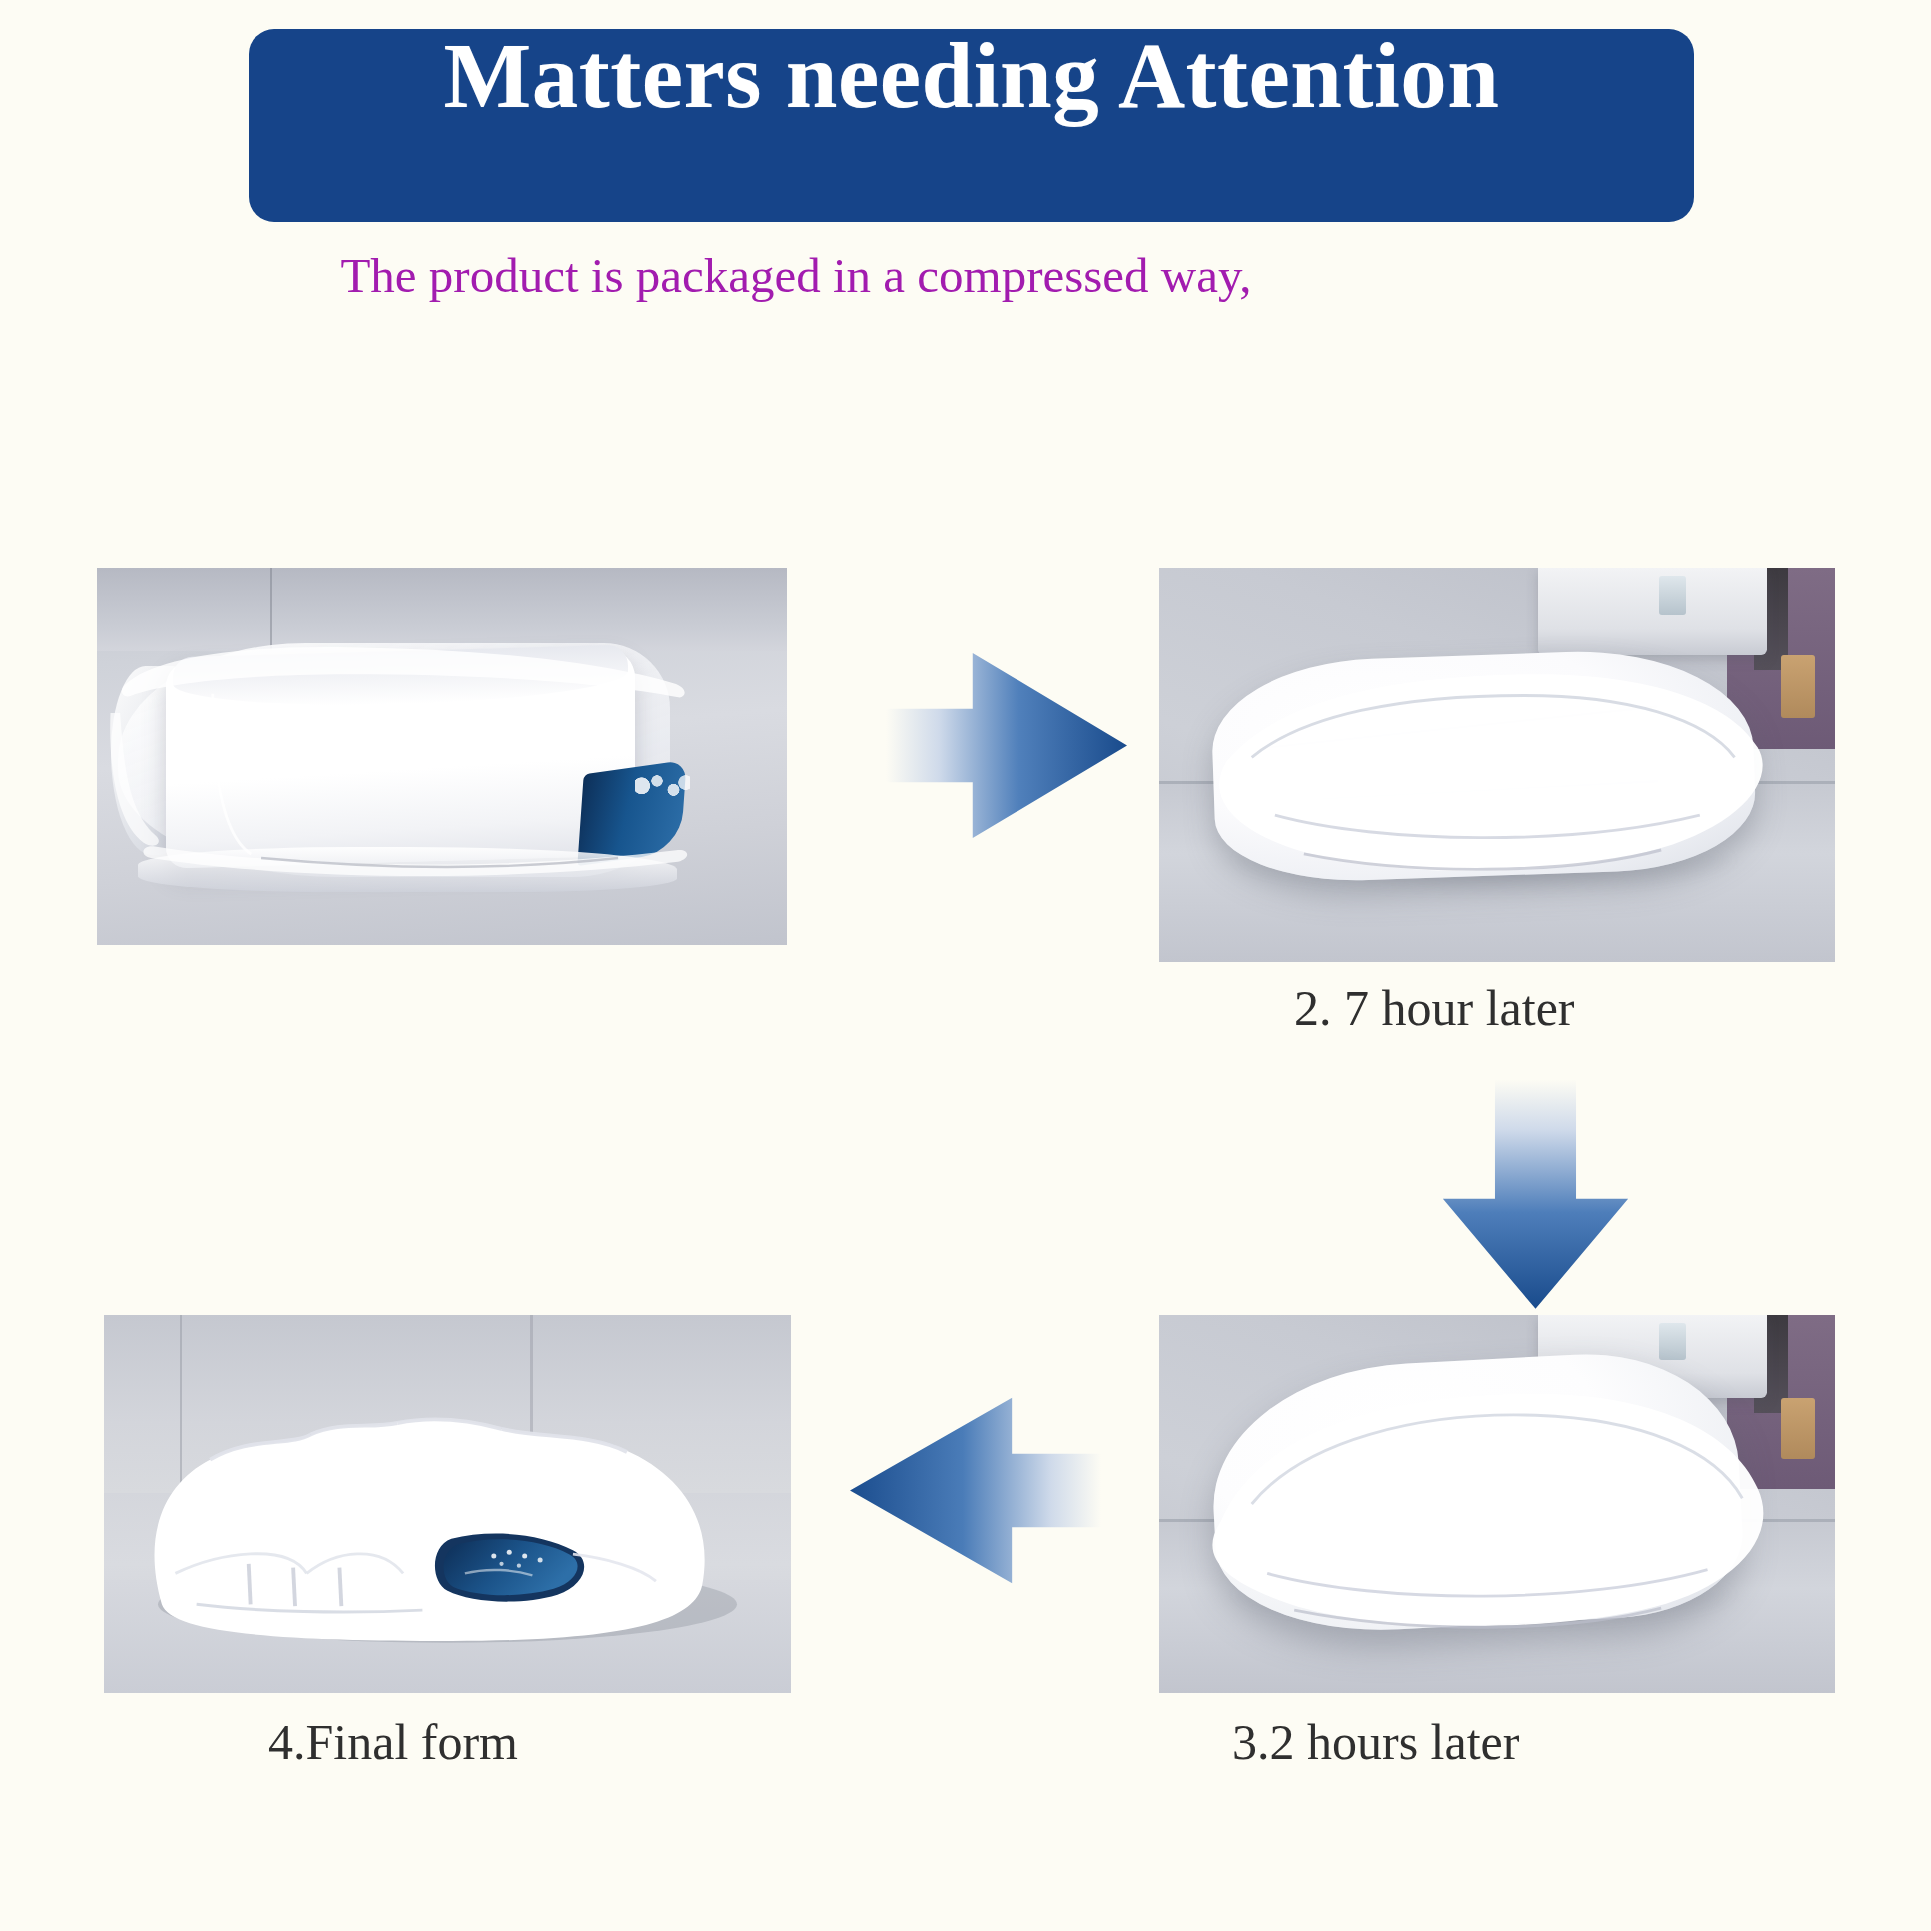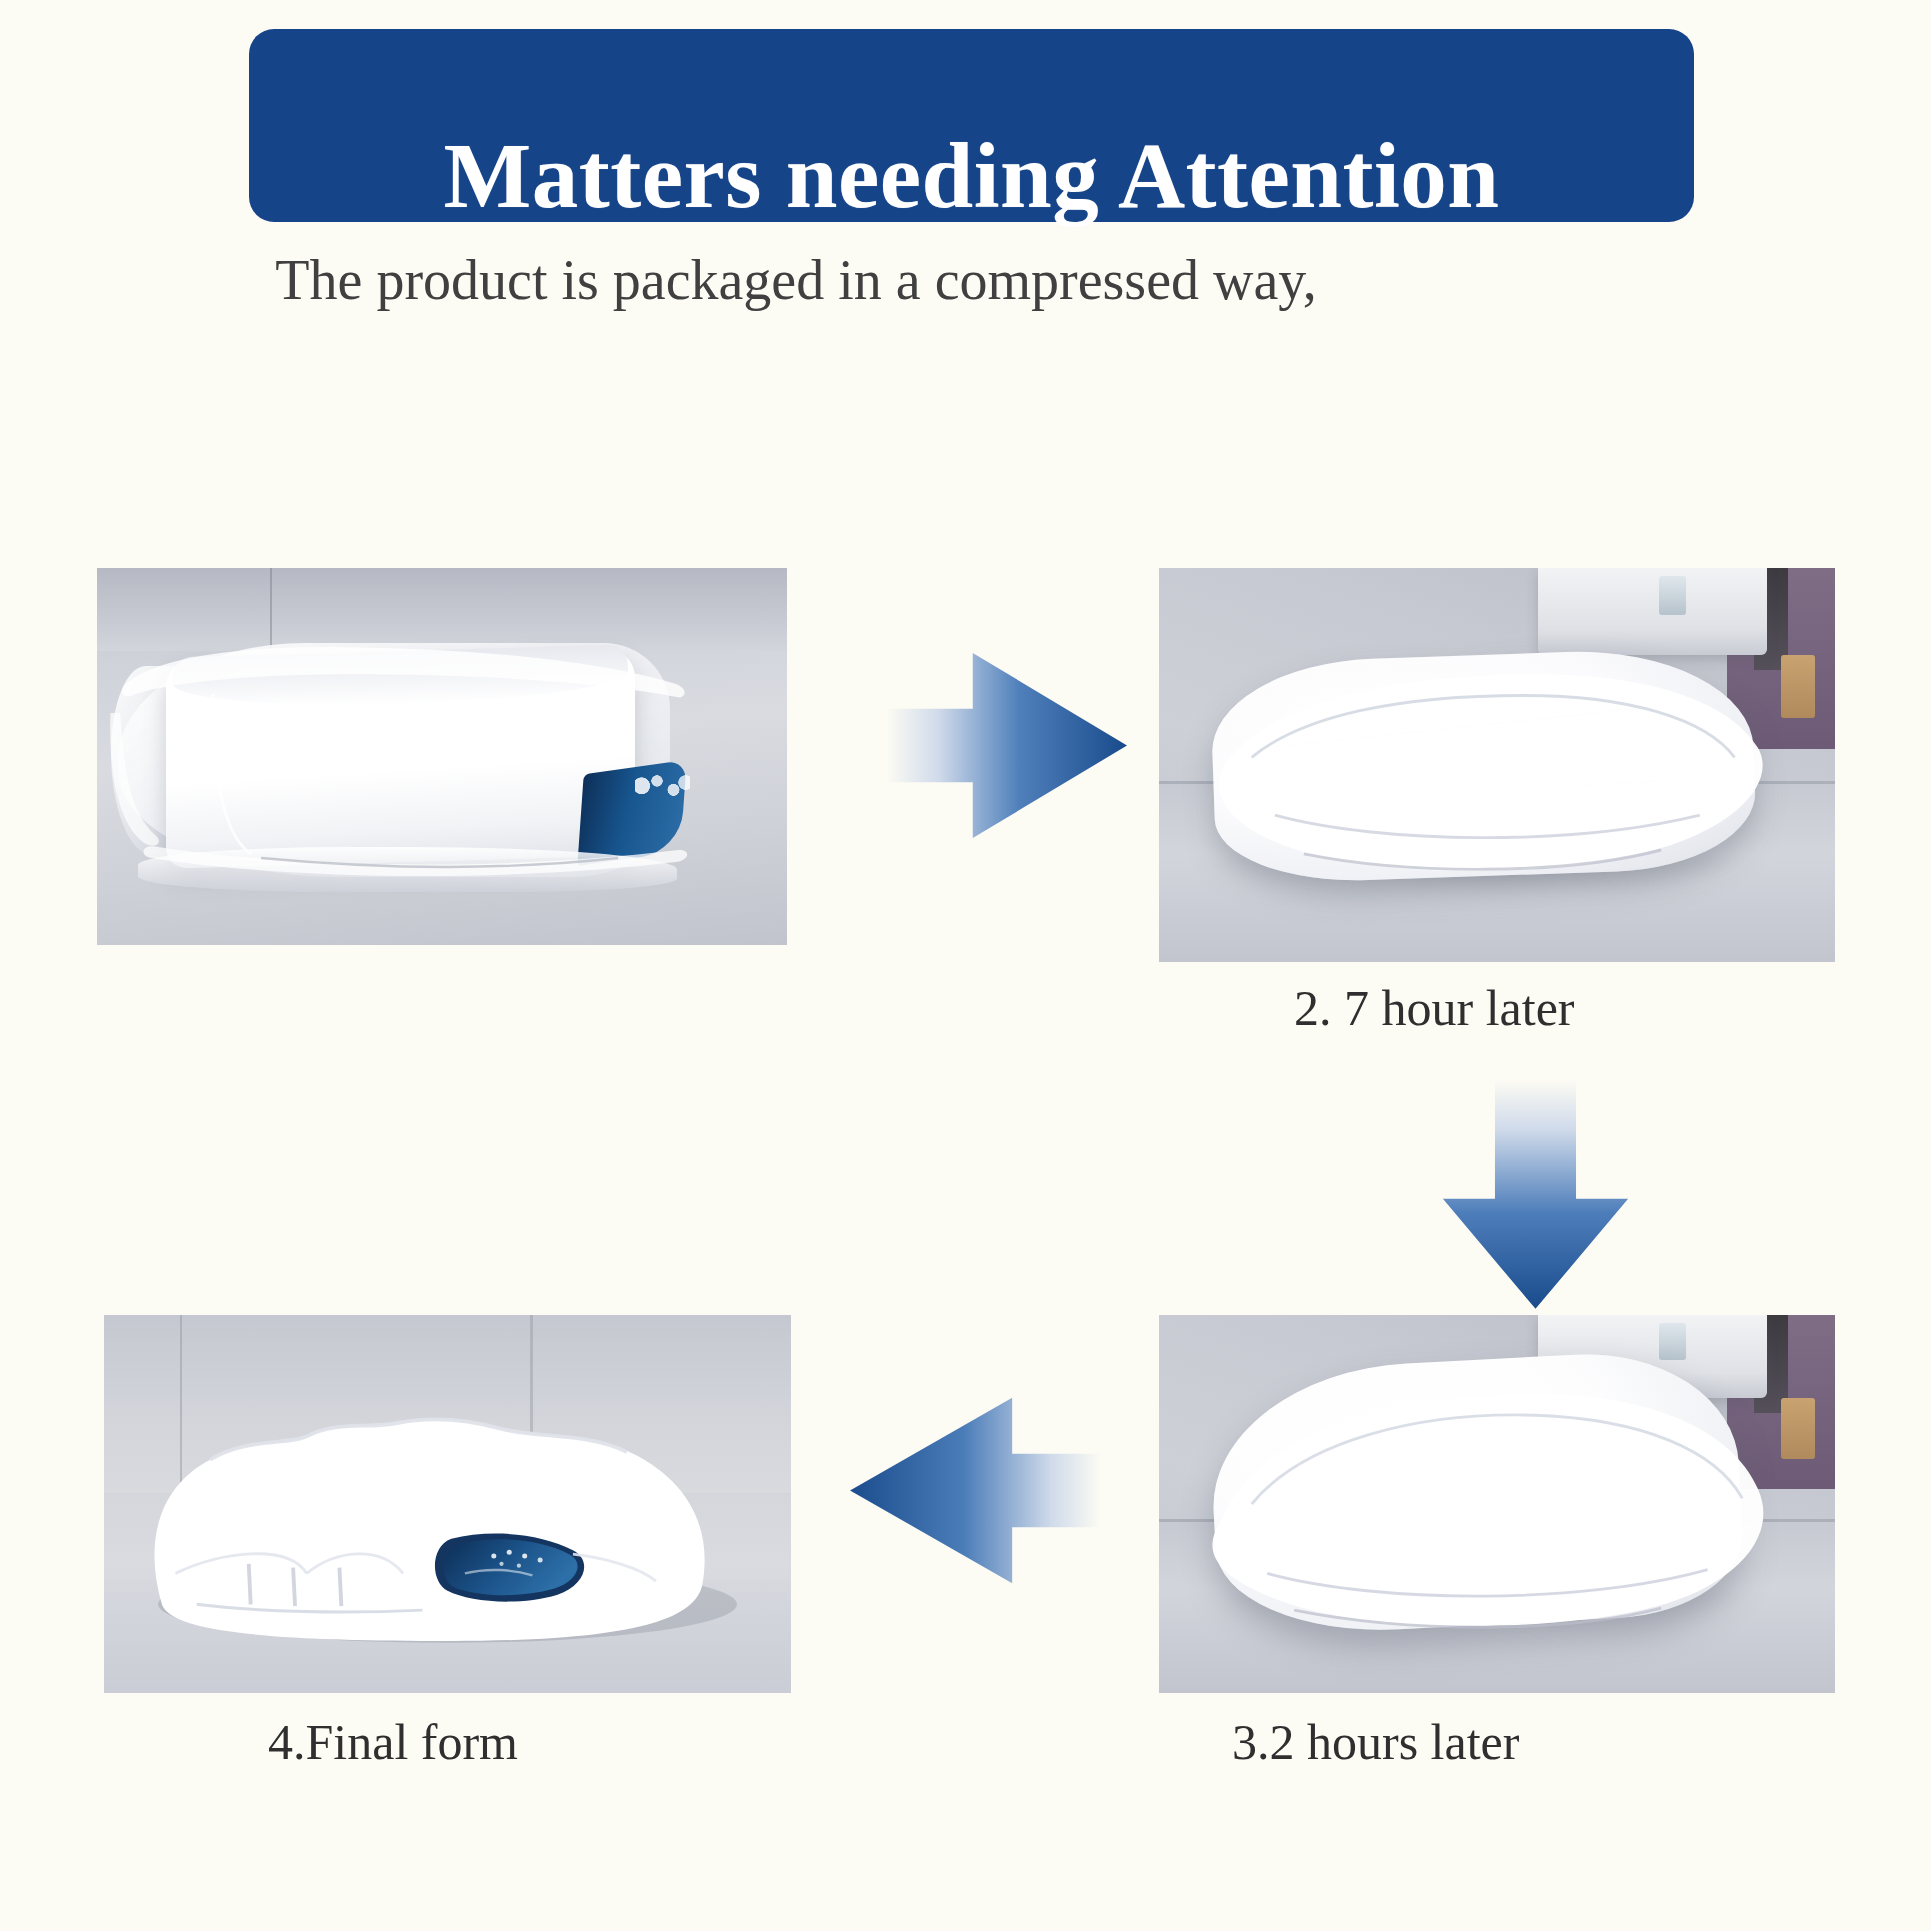--- a/index.html
+++ b/index.html
@@ -15,40 +15,40 @@
     background: #fdfcf4;
   }
 
   
   #title-banner {
     position: absolute;
     left: 249px; top: 29px;
     width: 1445px; height: 193px;
     background: #164489;
     border-radius: 25px;
-    display: flex; align-items: flex-end; justify-content: center;
+    display: flex; align-items: flex-start; justify-content: center;
   }
   #title-text {
     color: #ffffff;
     font-size: 93px;
     font-weight: 700;
     letter-spacing: 0.5px;
     line-height: 1;
     white-space: nowrap;
     text-shadow: 0 0 1px rgba(255,255,255,.3);
   }
 
   
   #subtitle {
     position: absolute;
     left: 0; top: 243px;
     width: 1592px;
     text-align: center;
-    color: #404040;
-    font-size: 56px;
+    color: #a21caf;
+    font-size: 49px;
     line-height: 1.33;
   }
   #subtitle .line { display: block; }
 
   
   .photo-frame {
     position: absolute;
     overflow: hidden;
     background: #b9bcc6;
   }

